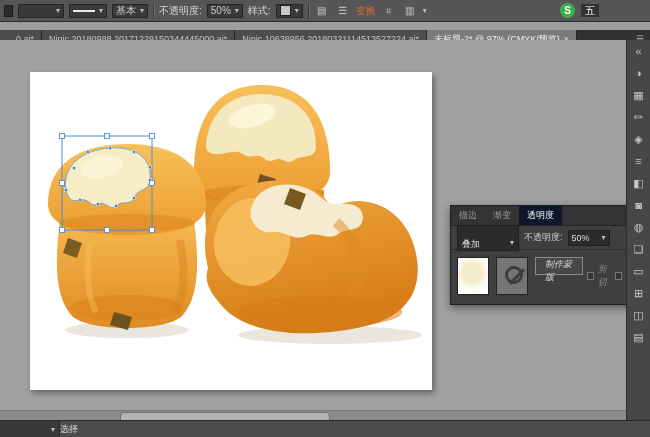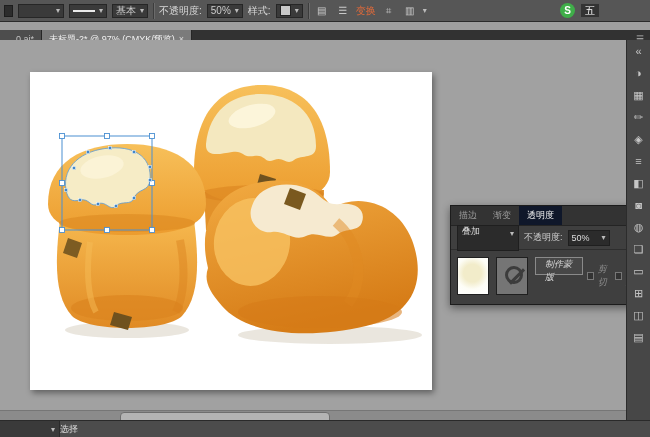--- a/index.html
+++ b/index.html
@@ -48,21 +48,21 @@
   
   .tpanel { position:absolute; left:450px; top:165px; width:212px; background:#3f3f3f;
             border:1px solid #1c1c1c; box-shadow:0 3px 8px rgba(0,0,0,.45); font-size:9px; color:#cfcfcf; }
   .tp-tabs { height:20px; background:#333333; display:flex; align-items:stretch; border-bottom:1px solid #242424; }
   .tp-tab { padding:0 8px; display:flex; align-items:center; color:#9d9d9d; }
   .tp-tab.active { background:#0f172a; color:#f0f0f0; }
   .tp-menu { margin-left:auto; display:flex; align-items:center; gap:2px; padding:0 5px; color:#b5b5b5; font-size:9px; }
   .tp-controls { height:24px; display:flex; align-items:center; gap:5px; padding:0 6px;
                  border-bottom:1px solid #2e2e2e; }
   .tp-drop { width:62px; height:16px; background:#2b2b2b; border:1px solid #1f1f1f; display:flex;
-             align-items:flex-end; justify-content:space-between; padding:12px 4px; color:#ddd; }
+             align-items:flex-start; justify-content:space-between; padding:12px 4px; color:#ddd; }
   .tp-opacity { width:42px; height:16px; background:#2b2b2b; border:1px solid #1f1f1f; display:flex;
                 align-items:center; justify-content:space-between; padding:0 3px; color:#ddd; }
   .tp-body { display:flex; gap:7px; padding:7px 6px 9px 6px; }
   .thumb { width:38px; height:38px; border:1px solid #1f1f1f; }
   .thumb-art { background:radial-gradient(circle at 48% 42%, #f2ecca 0 34%, #fdfdf6 62%, #ffffff 100%); }
   .thumb-none { background:#757575; position:relative; }
   .no-sign { position:absolute; left:8px; top:8px; width:18px; height:18px; border:3px solid #3c3c3c;
              border-radius:50%; }
   .no-sign::after { content:""; position:absolute; left:-1px; top:6px; width:20px; height:3px;
                     background:#3c3c3c; transform:rotate(-45deg); }
@@ -123,20 +123,26 @@
     <span class="tb-icon">▥</span>
     <span class="tb-caret">▾</span>
     <span class="spacer"></span>
     <span class="ime-badge">S</span>
     <span class="ime-mode">五</span>
   </div>
 
   <div class="tabbar">
     <div class="tab" style="max-width:54px;">
       <span>…0.ai*</span>
+    </div>
+    <div class="tab" style="max-width:228px;">
+      <span>Nipic 20180988 20171229150344445000.ai*</span>
+    </div>
+    <div class="tab" style="max-width:218px;">
+      <span>Nipic 10638956 20180321114513527224.ai*</span>
     </div>
     <div class="tab active">
       <span>未标题-2* @ 97% (CMYK/预览)</span>
       <span class="close">×</span>
     </div>
     <div class="tabbar-end">☰</div>
   </div>
 
   <div class="canvas">
     <div class="artboard">

